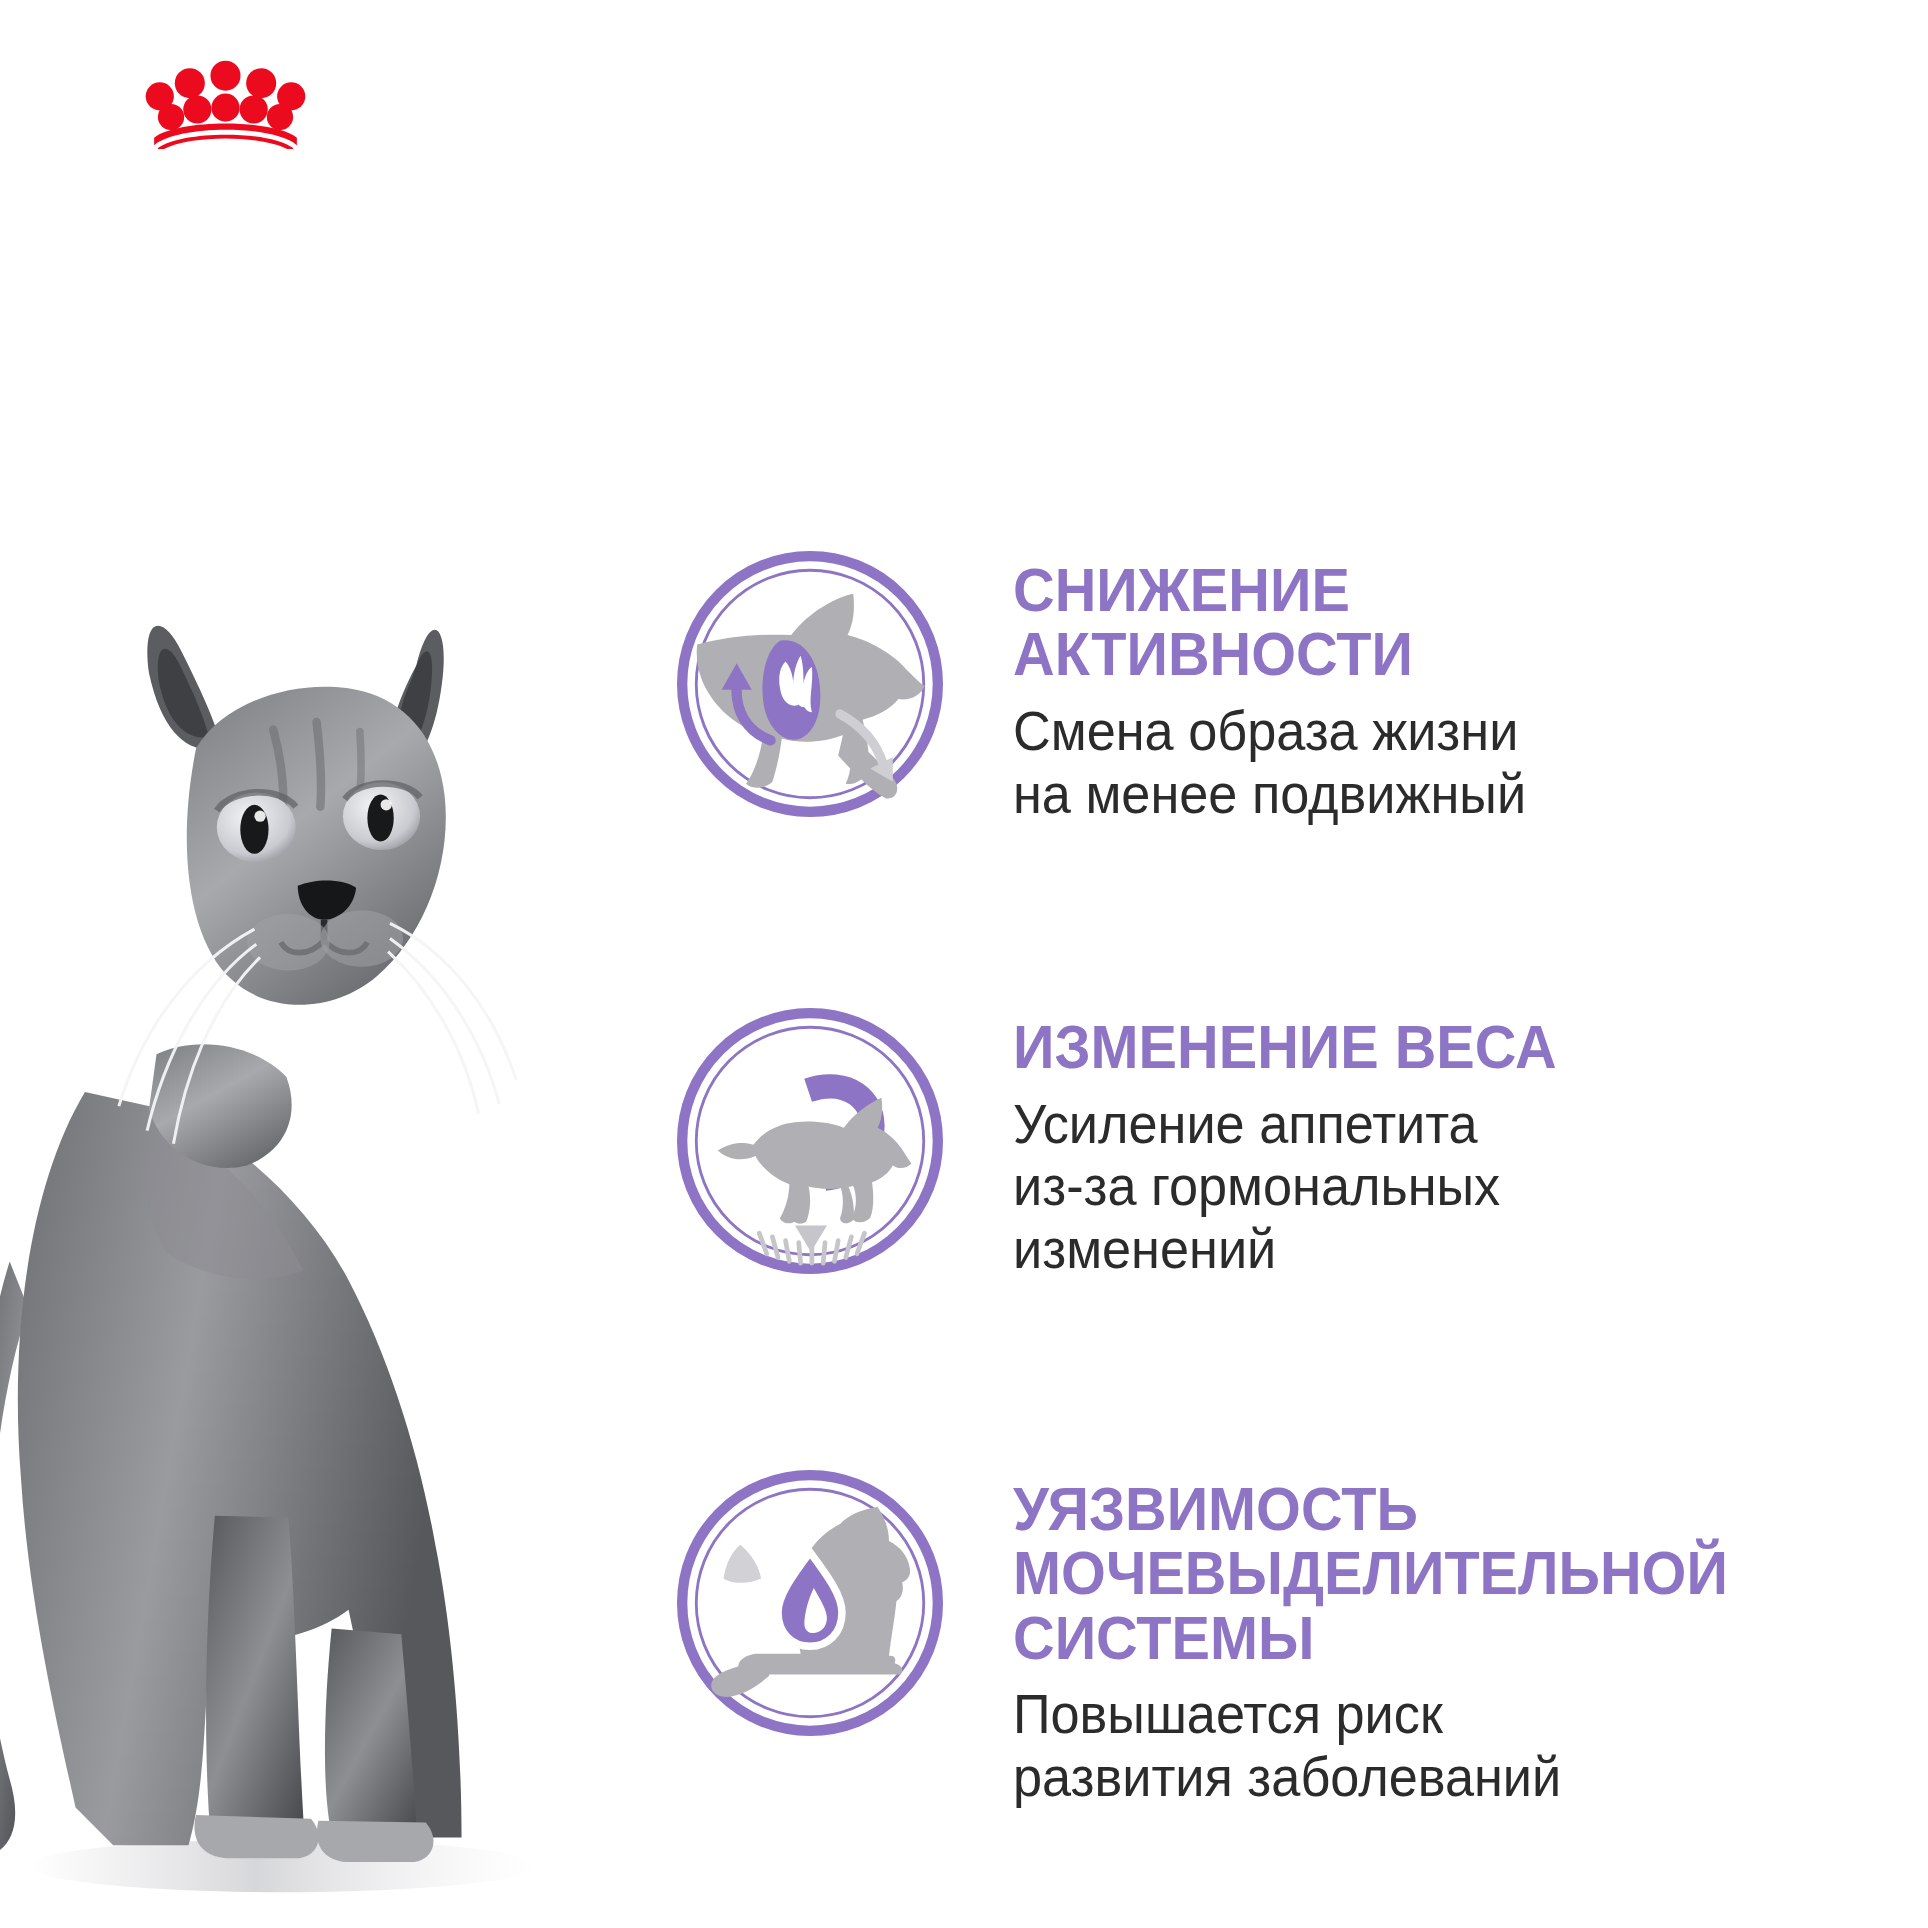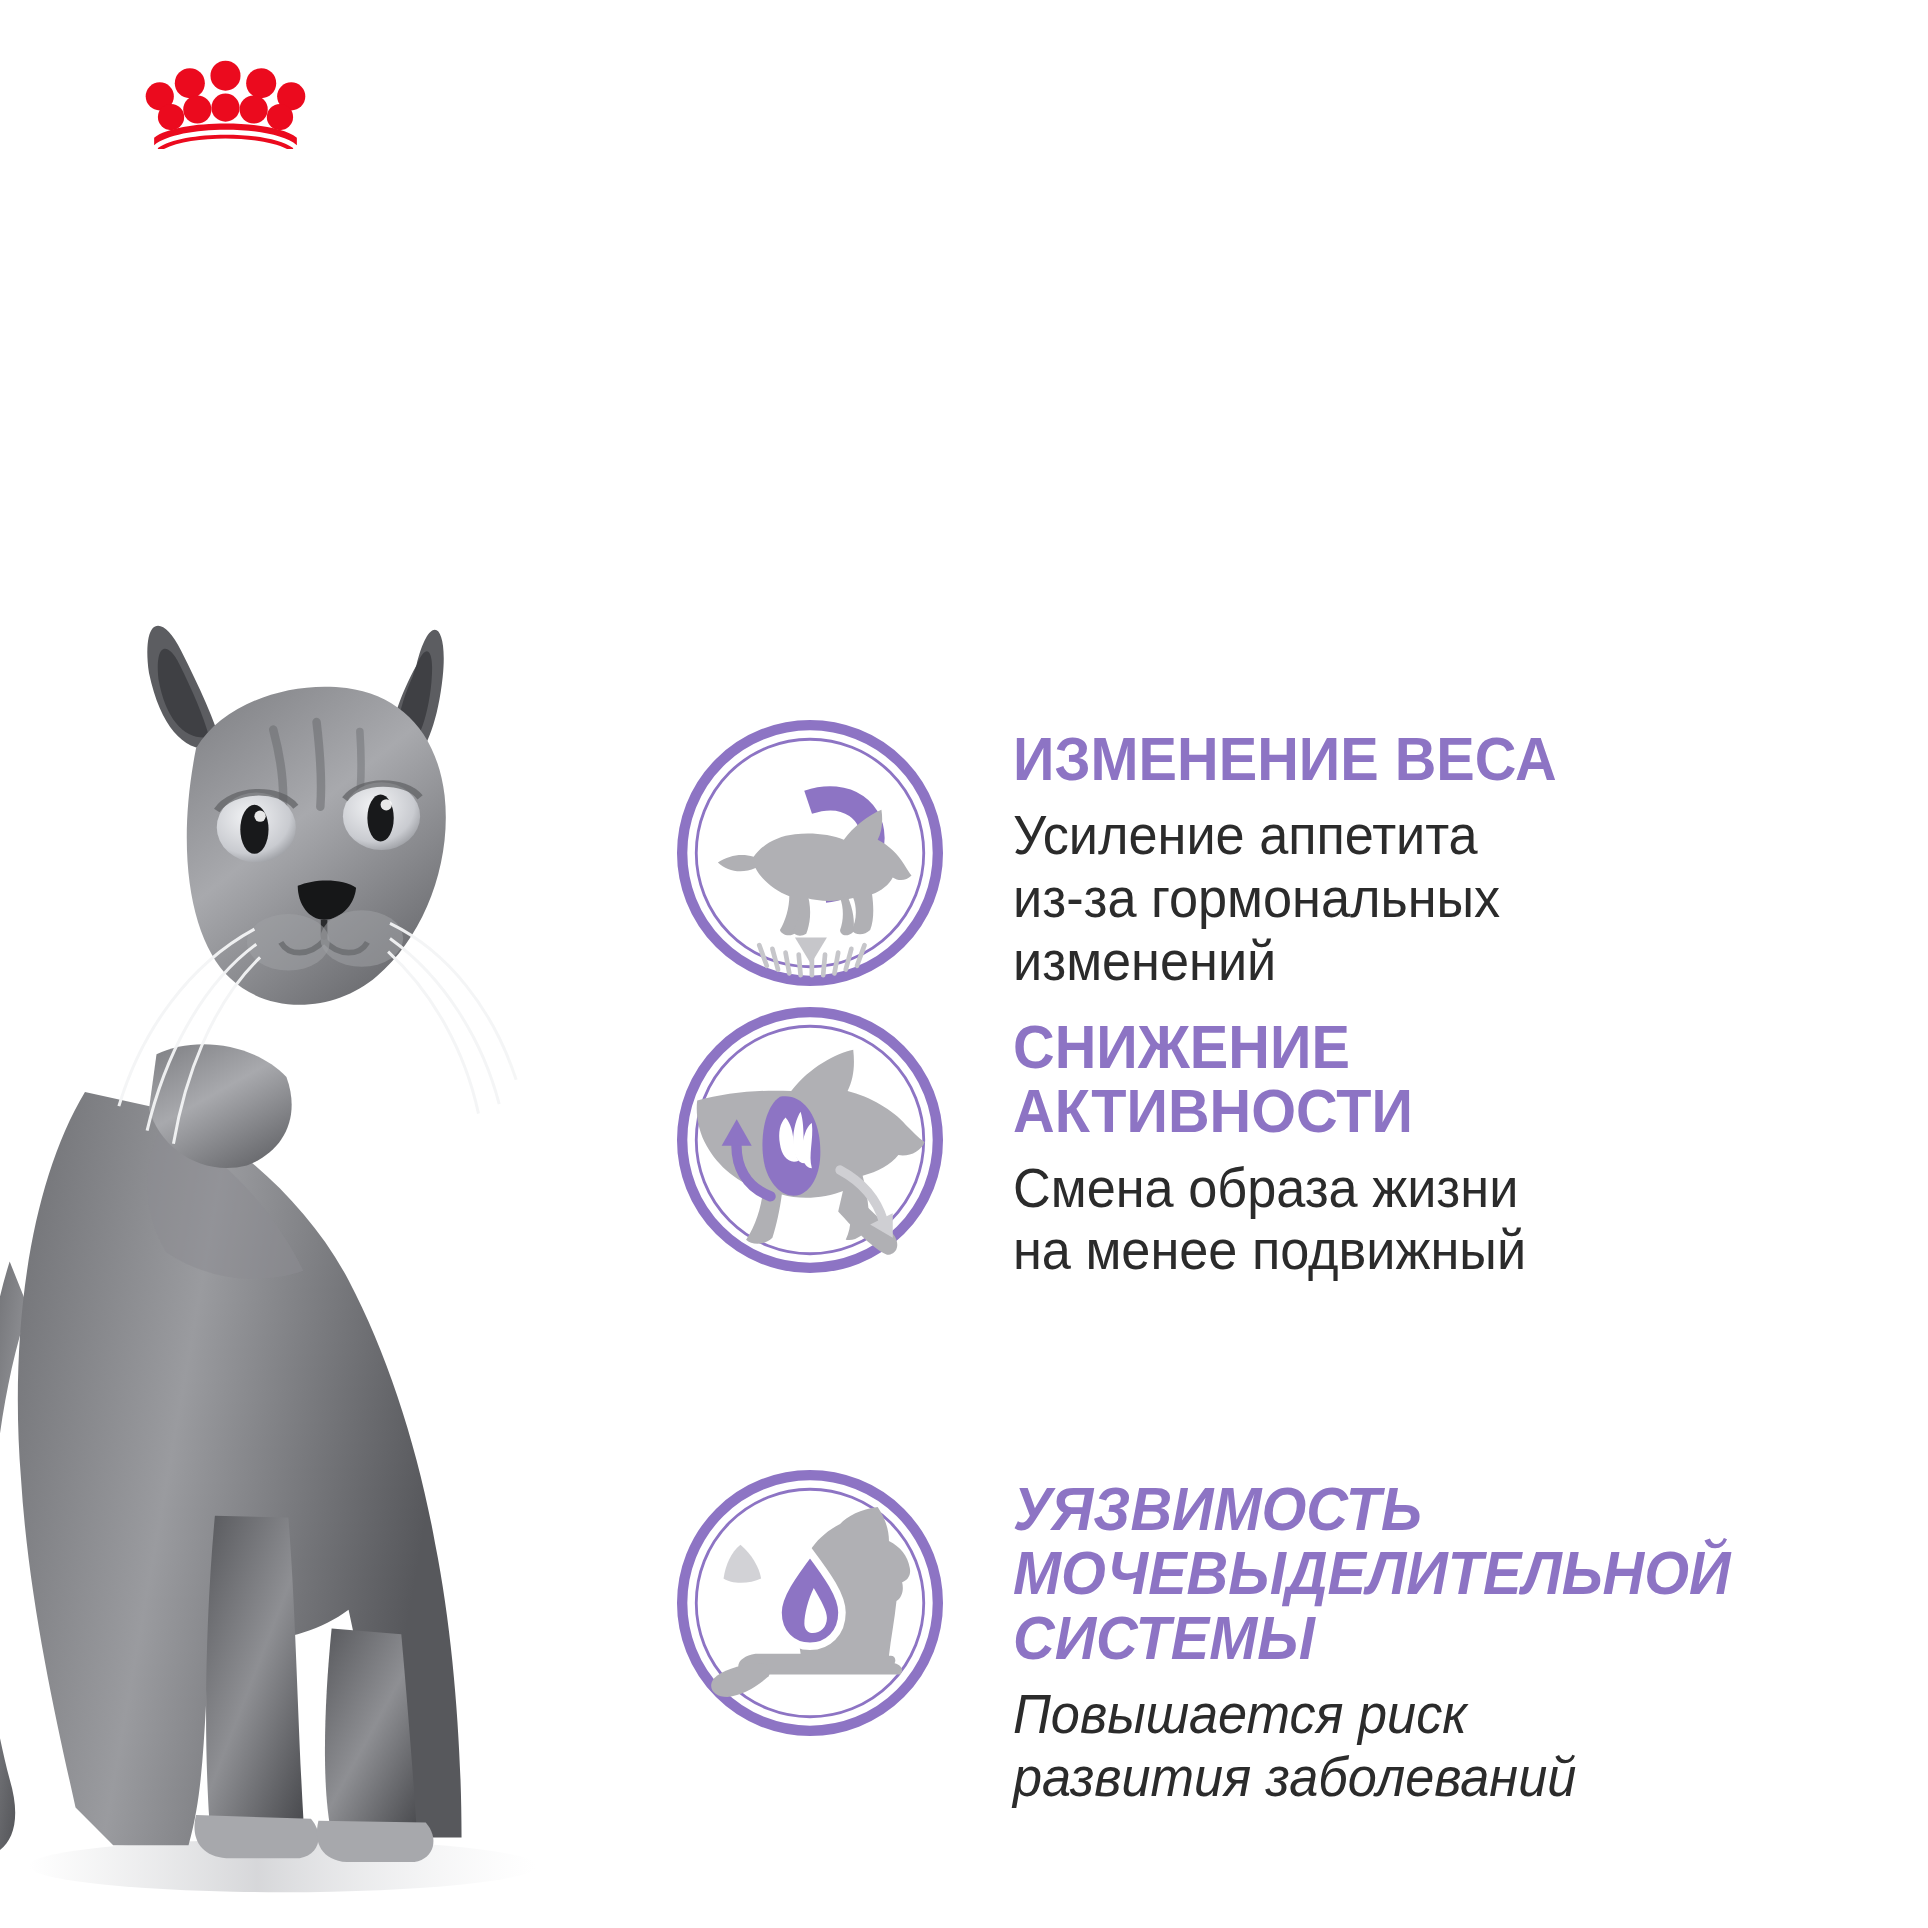--- a/index.html
+++ b/index.html
@@ -47,21 +47,21 @@
     position:absolute;left:-28px;top:527px;width:659px;height:1403px;
     overflow:hidden;
   }
   .photo svg{display:block;}
 
   
   .features{position:absolute;left:669px;top:537px;width:1243px;}
   .feature{position:relative;display:flex;align-items:flex-start;}
   .feature-1{margin-top:0px;}
   .feature-2{margin-top:169px;}
-  .feature-3{margin-top:174px;font-style:italic;}
+  .feature-3{margin-top:174px;}
 
   .icon-wrap{flex:0 0 282px;width:282px;height:282px;position:relative;margin-top:5.6px;}
   .icon-wrap svg{display:block;}
 
   .feature-text{flex:1 1 auto;padding-left:62px;padding-top:21px;}
 
   .feat-title{
     font-family:"Liberation Sans Narrow","Liberation Sans",sans-serif;
     font-weight:700;
     font-size:62px;
@@ -196,20 +196,61 @@
           <path d="M294 326 C356 356, 404 418, 428 492"></path>
           <path d="M294 342 C350 382, 392 448, 410 518"></path>
           <path d="M292 356 C340 400, 374 462, 388 528"></path>
         </g>
       </g>
     </svg>
   </div>
 
   <div class="features">
 
+    <div class="feature feature-1">
+      <div class="icon-wrap">
+        <svg viewBox="0 0 300 300" width="282" height="282" aria-hidden="true">
+          <circle cx="150" cy="150" r="136" fill="none" stroke="#8D74C4" stroke-width="11"></circle>
+          <circle cx="150" cy="150" r="121" fill="none" stroke="#8D74C4" stroke-width="3"></circle>
+
+          <path d="M30 108 C60 100, 96 96, 130 98 C150 72, 178 58, 196 54
+                   C198 72, 196 86, 190 98 C214 104, 238 118, 252 134
+                   C262 144, 268 150, 272 152 C268 162, 256 168, 244 166
+                   C236 176, 222 184, 206 188
+                   C210 204, 214 224, 212 240 C208 252, 198 258, 188 256
+                   C196 240, 194 220, 186 204
+                   C166 212, 140 214, 120 208
+                   C118 224, 114 242, 110 254 C102 262, 88 262, 82 256
+                   C92 242, 98 222, 100 204
+                   C74 196, 52 178, 40 156 C32 142, 28 124, 30 108 Z" fill="#B0B0B4"></path>
+
+          <path d="M186 200 C206 216, 228 236, 240 252 C246 262, 242 272, 232 272 C220 268, 198 246, 180 226 Z" fill="#B0B0B4"></path>
+
+          <path d="M118 104 C140 100, 156 120, 160 148 C164 178, 156 200, 140 208
+                   C124 214, 108 200, 102 178 C96 154, 100 116, 118 104 Z" fill="#8D74C4"></path>
+          <path d="M124 126 C136 140, 130 160, 138 172 C128 176, 120 168, 118 154
+                   C116 142, 118 132, 124 126 Z" fill="#ffffff"></path>
+          <path d="M140 120 C146 140, 140 160, 148 174 C138 178, 132 166, 132 152 C132 138, 136 126, 140 120 Z" fill="#ffffff"></path>
+          <path d="M152 132 C154 150, 148 166, 152 180 C144 180, 140 168, 142 154 C144 142, 148 134, 152 132 Z" fill="#ffffff"></path>
+
+          <path d="M108 210 C82 200, 70 178, 72 150" stroke="#8D74C4" stroke-width="11" fill="none" stroke-linecap="round"></path>
+          <path d="M72 128 L88 156 L56 156 Z" fill="#8D74C4"></path>
+
+          <path d="M182 182 C208 196, 222 216, 228 236" stroke="#CFCFD3" stroke-width="10" fill="none" stroke-linecap="round"></path>
+          <path d="M238 254 L214 240 L238 228 Z" fill="#CFCFD3"></path>
+        </svg>
+      </div>
+      <div class="feature-text">
+        <div class="feat-title">СНИЖЕНИЕ
+АКТИВНОСТИ</div>
+        <div class="feat-body">Смена образа жизни
+на менее подвижный</div>
+      </div>
+    </div>
+
     <div class="feature feature-2">
       <div class="icon-wrap">
         <svg viewBox="0 0 300 300" width="282" height="282" aria-hidden="true">
           <circle cx="150" cy="150" r="136" fill="none" stroke="#8D74C4" stroke-width="11"></circle>
           <circle cx="150" cy="150" r="121" fill="none" stroke="#8D74C4" stroke-width="3"></circle>
 
           <path d="M148 96 C190 82, 220 106, 216 140 C212 170, 190 188, 166 190" stroke="#8D74C4" stroke-width="26" fill="none" stroke-linecap="butt"></path>
           <path d="M122 138 L176 138 L149 186 Z" fill="#8D74C4"></path>
 
           <path d="M52 160 C64 152, 78 150, 90 154 C100 140, 116 132, 134 130
@@ -243,61 +284,20 @@
         </svg>
       </div>
       <div class="feature-text">
         <div class="feat-title">ИЗМЕНЕНИЕ ВЕСА</div>
         <div class="feat-body">Усиление аппетита
 из-за гормональных
 изменений</div>
       </div>
     </div>
 
-    <div class="feature feature-1">
-      <div class="icon-wrap">
-        <svg viewBox="0 0 300 300" width="282" height="282" aria-hidden="true">
-          <circle cx="150" cy="150" r="136" fill="none" stroke="#8D74C4" stroke-width="11"></circle>
-          <circle cx="150" cy="150" r="121" fill="none" stroke="#8D74C4" stroke-width="3"></circle>
-
-          <path d="M30 108 C60 100, 96 96, 130 98 C150 72, 178 58, 196 54
-                   C198 72, 196 86, 190 98 C214 104, 238 118, 252 134
-                   C262 144, 268 150, 272 152 C268 162, 256 168, 244 166
-                   C236 176, 222 184, 206 188
-                   C210 204, 214 224, 212 240 C208 252, 198 258, 188 256
-                   C196 240, 194 220, 186 204
-                   C166 212, 140 214, 120 208
-                   C118 224, 114 242, 110 254 C102 262, 88 262, 82 256
-                   C92 242, 98 222, 100 204
-                   C74 196, 52 178, 40 156 C32 142, 28 124, 30 108 Z" fill="#B0B0B4"></path>
-
-          <path d="M186 200 C206 216, 228 236, 240 252 C246 262, 242 272, 232 272 C220 268, 198 246, 180 226 Z" fill="#B0B0B4"></path>
-
-          <path d="M118 104 C140 100, 156 120, 160 148 C164 178, 156 200, 140 208
-                   C124 214, 108 200, 102 178 C96 154, 100 116, 118 104 Z" fill="#8D74C4"></path>
-          <path d="M124 126 C136 140, 130 160, 138 172 C128 176, 120 168, 118 154
-                   C116 142, 118 132, 124 126 Z" fill="#ffffff"></path>
-          <path d="M140 120 C146 140, 140 160, 148 174 C138 178, 132 166, 132 152 C132 138, 136 126, 140 120 Z" fill="#ffffff"></path>
-          <path d="M152 132 C154 150, 148 166, 152 180 C144 180, 140 168, 142 154 C144 142, 148 134, 152 132 Z" fill="#ffffff"></path>
-
-          <path d="M108 210 C82 200, 70 178, 72 150" stroke="#8D74C4" stroke-width="11" fill="none" stroke-linecap="round"></path>
-          <path d="M72 128 L88 156 L56 156 Z" fill="#8D74C4"></path>
-
-          <path d="M182 182 C208 196, 222 216, 228 236" stroke="#CFCFD3" stroke-width="10" fill="none" stroke-linecap="round"></path>
-          <path d="M238 254 L214 240 L238 228 Z" fill="#CFCFD3"></path>
-        </svg>
-      </div>
-      <div class="feature-text">
-        <div class="feat-title">СНИЖЕНИЕ
-АКТИВНОСТИ</div>
-        <div class="feat-body">Смена образа жизни
-на менее подвижный</div>
-      </div>
-    </div>
-
     <div class="feature feature-3">
       <div class="icon-wrap">
         <svg viewBox="0 0 300 300" width="282" height="282" aria-hidden="true">
           <circle cx="150" cy="150" r="136" fill="none" stroke="#8D74C4" stroke-width="11"></circle>
           <circle cx="150" cy="150" r="121" fill="none" stroke="#8D74C4" stroke-width="3"></circle>
 
           <path d="M222 48 C230 60, 234 72, 234 84 C246 90, 254 100, 256 112
                    C258 120, 254 126, 248 128 C250 136, 248 144, 242 148
                    C240 168, 236 188, 234 206 L236 206 C240 206, 242 210, 240 214
                    C248 216, 250 222, 246 226 L92 226 C84 228, 76 226, 74 220

